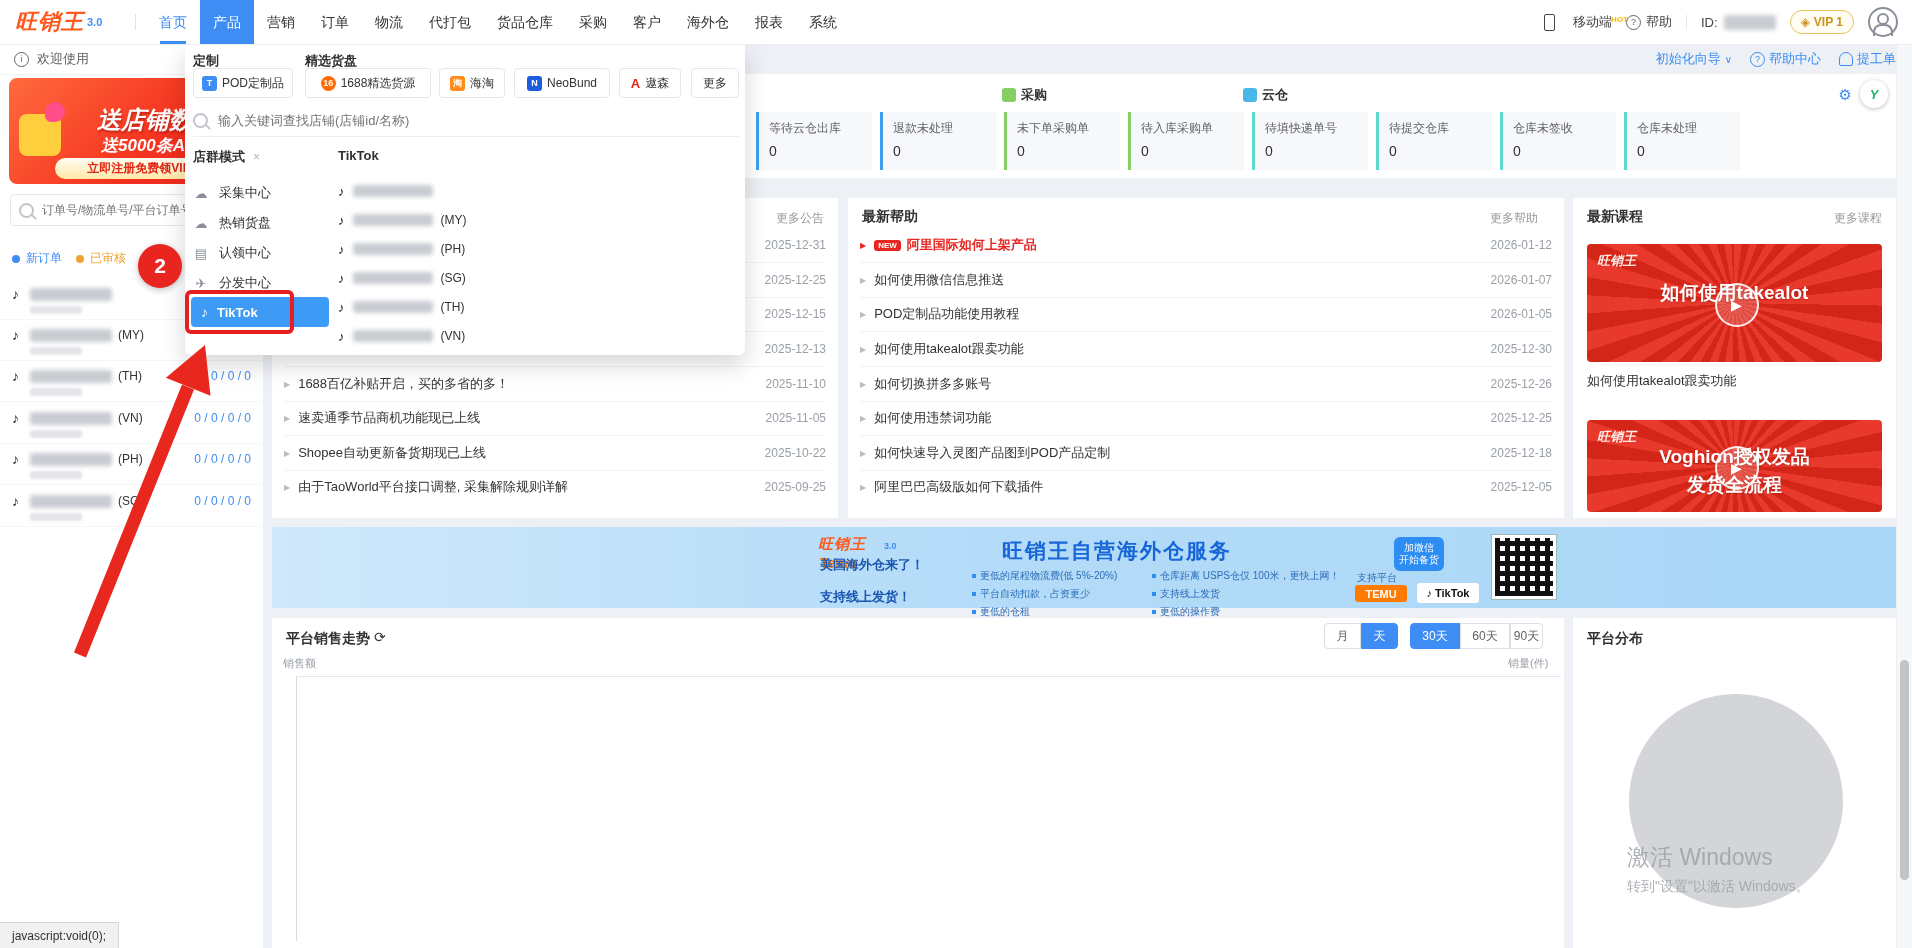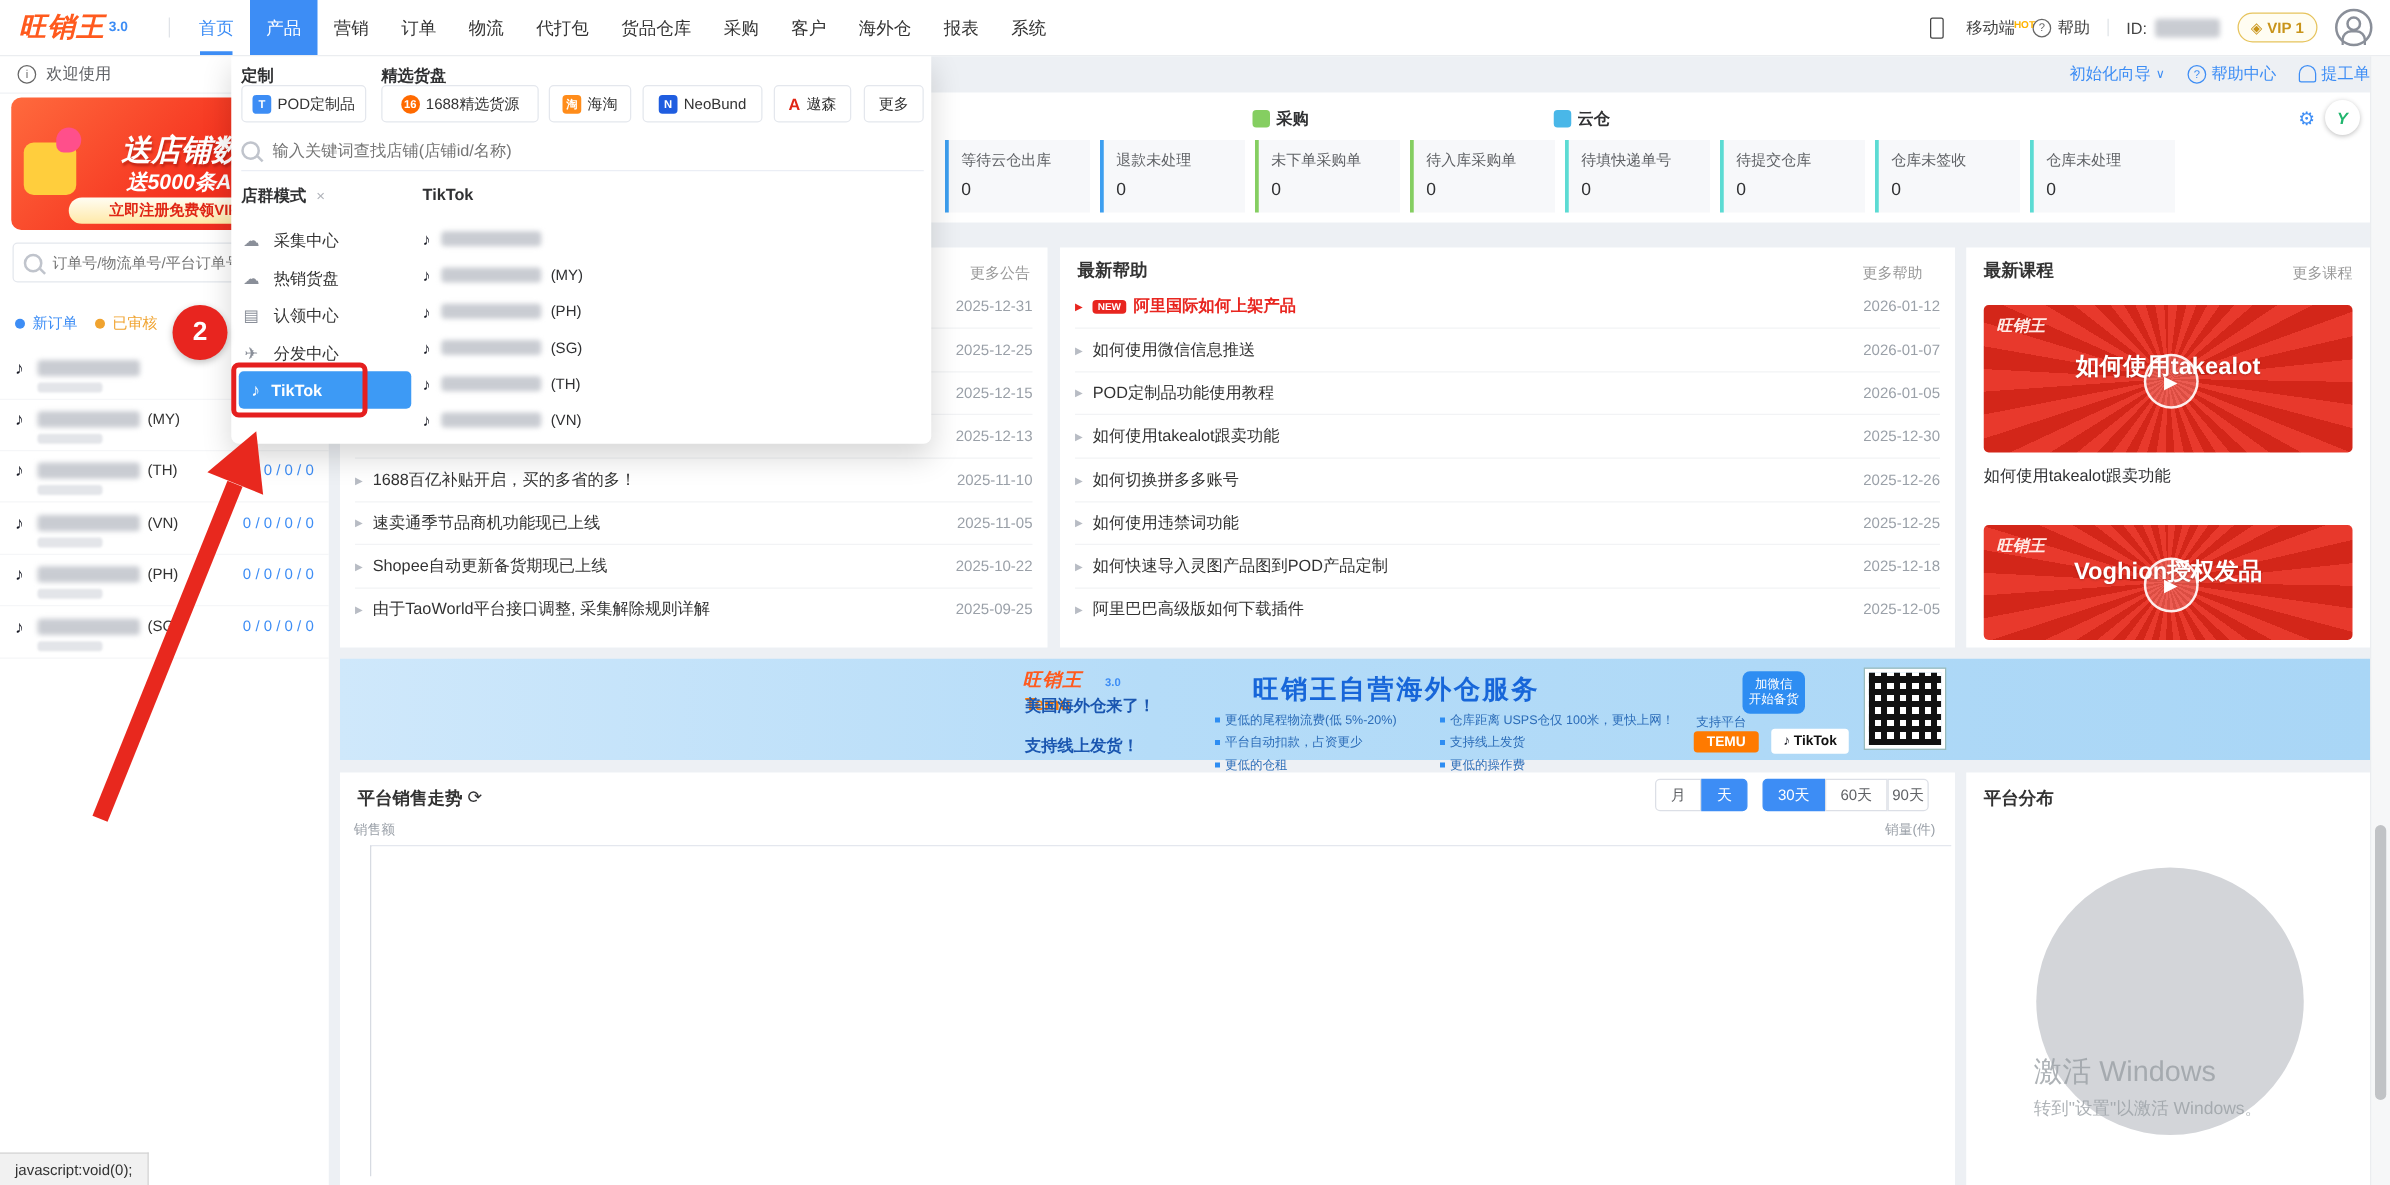--- a/index.html
+++ b/index.html
@@ -358,20 +358,21 @@
     <span class="p ph-more" style="right:14px;top:12px">更多课程</span>
     <div class="course" style="top:46px;width:295px;height:118px">
       <span class="cbrand">旺销王</span>
       <span class="cl" style="top:36px">如何使用takealot</span>
       <span class="playc">▶</span>
     </div>
     <div class="p ell" style="left:14px;top:174px;width:295px;font-size:13px;color:#303133">如何使用takealot跟卖功能</div>
     <div class="course" style="top:222px;width:295px;height:92px">
       <span class="cbrand">旺销王</span>
       <span class="cl" style="top:24px">Voghion授权发品</span>
+      <span class="cl" style="top:52px">发货全流程</span>
       <span class="playc">▶</span>
     </div>
   </div>
 
   <div class="p bannerbg">
     <span class="p logo" style="left:546px;top:8px;font-size:15px">旺销王</span>
     <span class="p" style="left:612px;top:14px;font-size:9px;color:#3d8df5;font-weight:bold">3.0</span>
     <span class="p" style="left:548px;top:28px;color:#ff7a00;font-weight:bold;font-size:14px">Temu</span>
     <span class="p" style="left:548px;top:29px;color:#1a56b0;font-weight:bold;font-size:13px">美国海外仓来了！</span>
     <span class="p" style="left:548px;top:61px;color:#1a56b0;font-weight:bold;font-size:13px">支持线上发货！</span>

